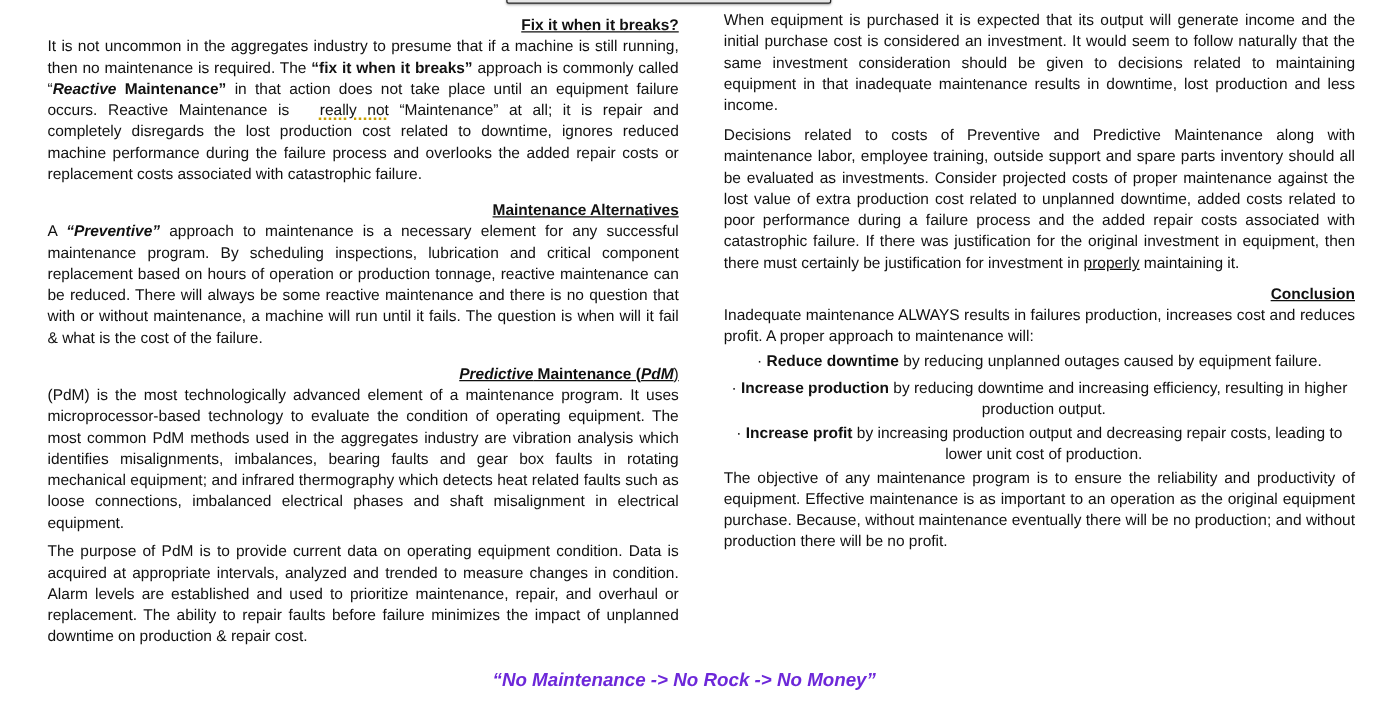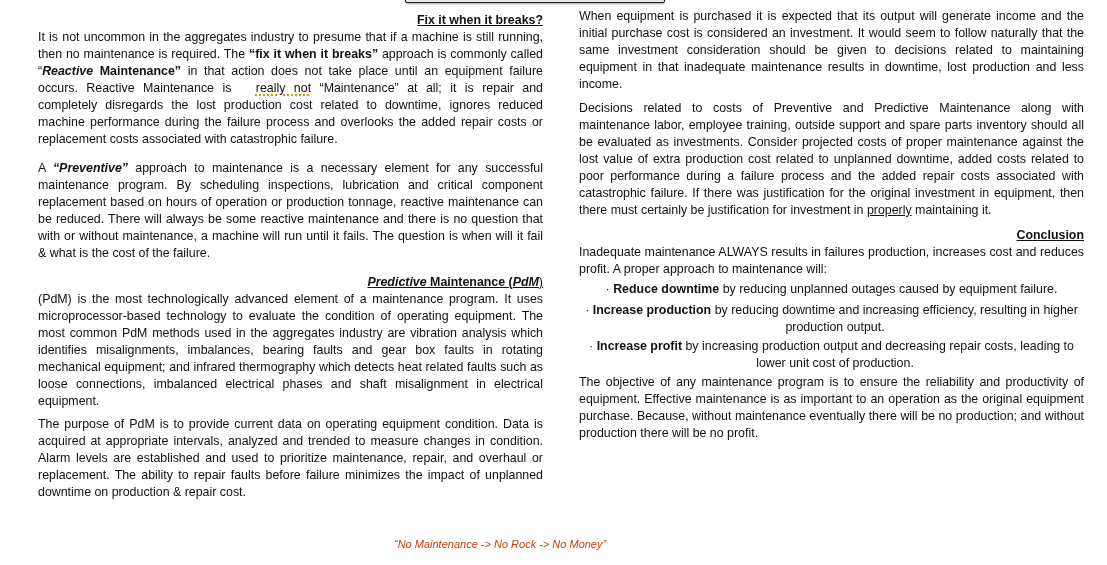--- a/index.html
+++ b/index.html
@@ -22,39 +22,40 @@
     font-size: 12.4px; line-height: 17px; text-align: right;
   }
   p { margin: 0; text-align: justify; }
   .squiggle {
     text-decoration: underline dotted #c9a100;
     text-decoration-thickness: 1.5px; text-underline-offset: 2px; margin-left: 16px;
   }
   .u { text-decoration: underline; }
   .bullet { padding-left: 7px; text-indent: -7px; margin: 0; text-align: center; }
   .quote {
-    position: absolute; left: 394px; top: 536px; font-weight: normal; font-style: italic;
-    font-size: 11px; color: #c2410c;
+    position: absolute; left: 394px; top: 536px; font-weight: bold; font-style: italic;
+    font-size: 15px; color: #6d28d9;
   }
   .cutline {
     position: absolute; left: 310px; top: 558px; width: 600px; height: 7px; overflow: hidden;
     font-size: 12px; color: #8a3a3a; line-height: 17px; white-space: nowrap;
   }
 </style>
 </head>
 <body>
 
 <div class="topbox"></div>
 
 <div class="col col-left">
   <div style="height:12px"></div>
   <div class="heading">Fix it when it breaks?</div>
   <p><span>It is not uncommon in the aggregates industry to presume that if a machine is still running, then no maintenance is required. The </span><b>“fix it when it breaks”</b><span> approach is commonly called “</span><b><i>Reactive</i></b><b> Maintenance”</b><span> in that action does not take place until an equipment failure occurs.  Reactive Maintenance is </span><span class="squiggle">really not</span><span> “Maintenance” at all; it is repair and completely disregards the lost production cost related to downtime, ignores reduced machine performance during the failure process and overlooks the added repair costs or replacement costs associated with catastrophic failure.</span></p>
 
   <div style="height:12px"></div>
+  <div class="heading">Maintenance Alternatives</div>
   <p><span>A </span><b><i>“Preventive”</i></b><span> approach to maintenance is a necessary element for any successful maintenance program.   By scheduling inspections, lubrication and critical component replacement based on hours of operation or production tonnage, reactive maintenance can be reduced.  There will always be some reactive maintenance and there is no question that with or without maintenance, a machine will run until it fails.  The question is when will it fail &amp; what is the cost of the failure.</span></p>
 
   <div style="height:12px"></div>
   <div class="heading" style="padding-left:3px"><i>Predictive</i><span> Maintenance (</span><i>PdM</i><span style="font-weight:normal">)</span></div>
   <p>(PdM) is the most technologically advanced element of a maintenance program.  It uses microprocessor-based technology to evaluate the condition of operating equipment.  The most common PdM methods used in the aggregates industry are vibration analysis which identifies misalignments, imbalances, bearing faults and gear box faults in rotating mechanical equipment; and infrared thermography which detects heat related faults such as loose connections, imbalanced electrical phases and shaft misalignment in electrical equipment.</p>
   <div style="height:6px"></div>
   <p>The purpose of PdM is to provide current data on operating equipment condition.  Data is acquired at appropriate intervals, analyzed and trended to measure changes in condition.  Alarm levels are established and used to prioritize maintenance, repair, and overhaul or replacement. The ability to repair faults before failure minimizes the impact of unplanned downtime on production &amp; repair cost.</p>
 </div>
 
 <div class="col col-right">

